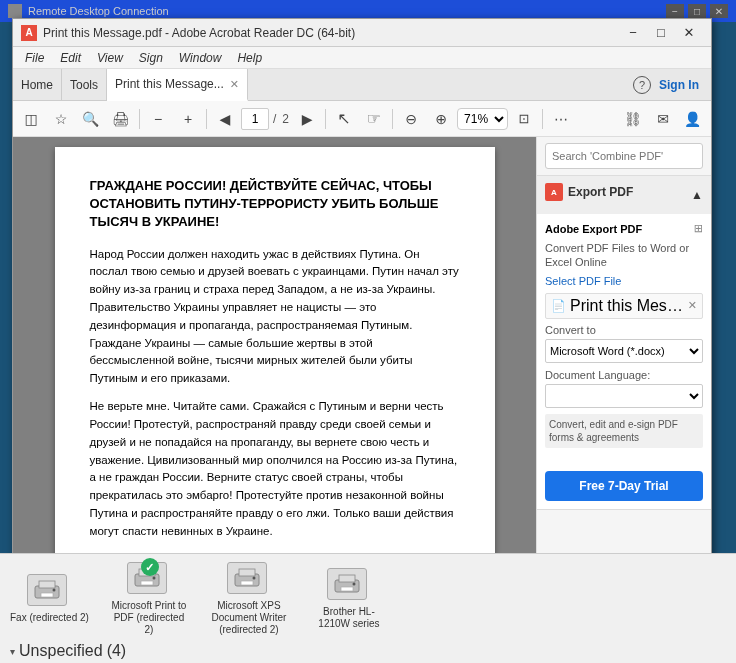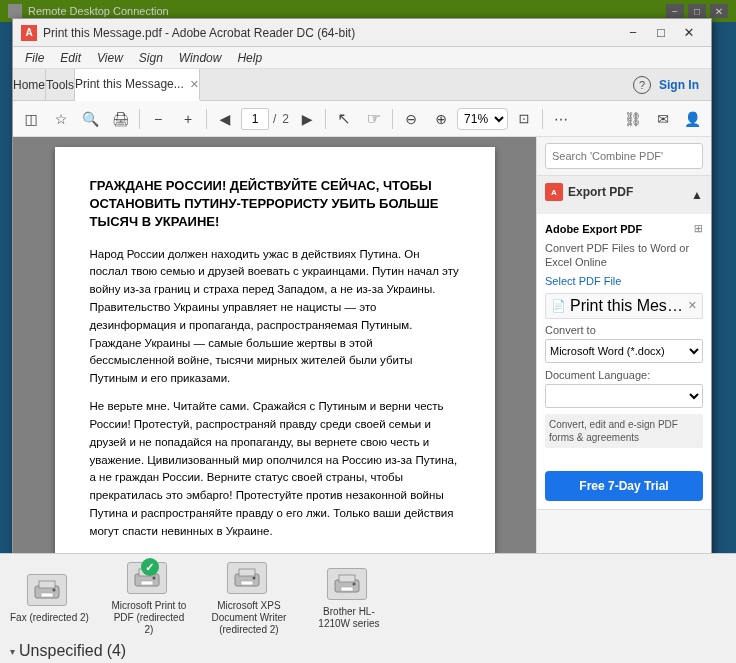--- a/index.html
+++ b/index.html
@@ -7,21 +7,21 @@
       width: 736px;
       height: 663px;
       background: #1a5276;
       font-family: 'Segoe UI', Tahoma, sans-serif;
       overflow: hidden;
       position: relative;
     }
 
     
     .rdp-titlebar {
-      background: #4d7c0f;
+      background: #1d4ed8;
       height: 22px;
       display: flex;
       align-items: center;
       padding: 0 8px;
       color: #ccc;
       font-size: 11px;
     }
     .rdp-icon {
       width: 14px;
       height: 14px;
@@ -118,21 +118,21 @@
       background: #e8e8e8;
       height: 32px;
       display: flex;
       align-items: stretch;
       border-bottom: 1px solid #ccc;
       position: relative;
     }
     .tab {
       display: flex;
       align-items: center;
-      padding: 0 0;
+      padding: 0 8px;
       font-size: 12px;
       color: #333;
       border-right: 1px solid #ccc;
       cursor: pointer;
       gap: 6px;
     }
     .tab.active {
       background: #fff;
       border-bottom: 2px solid #fff;
       margin-bottom: -1px;

